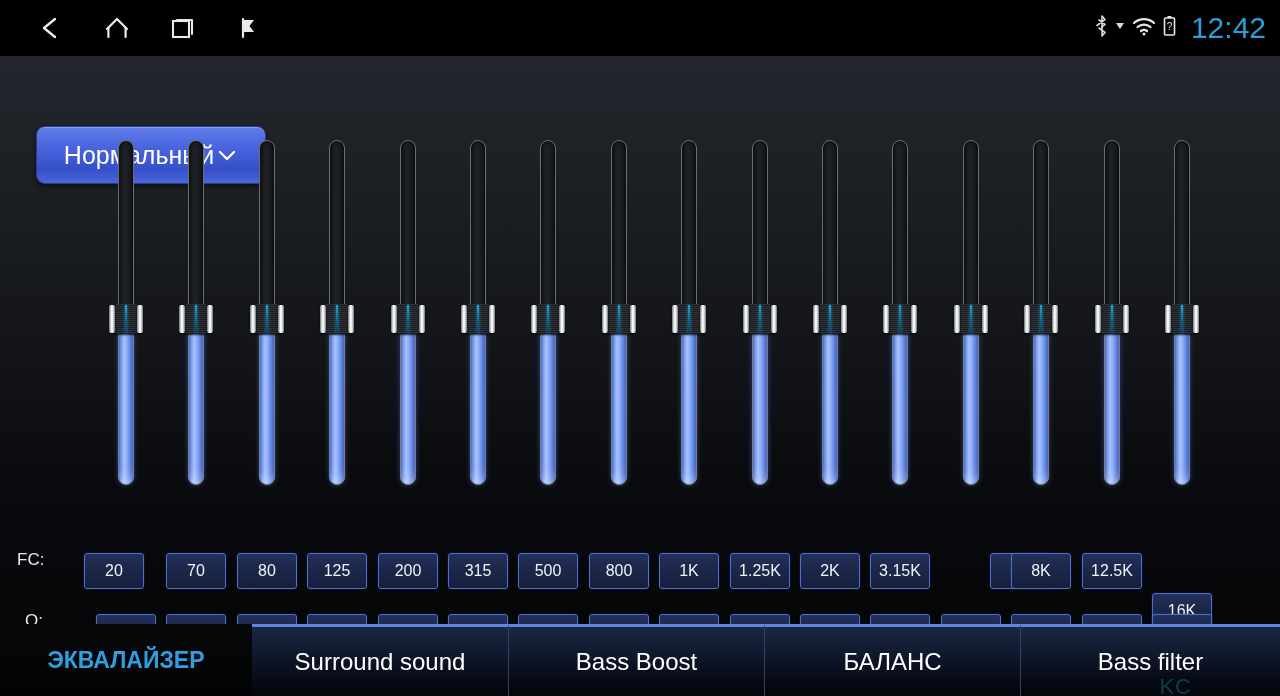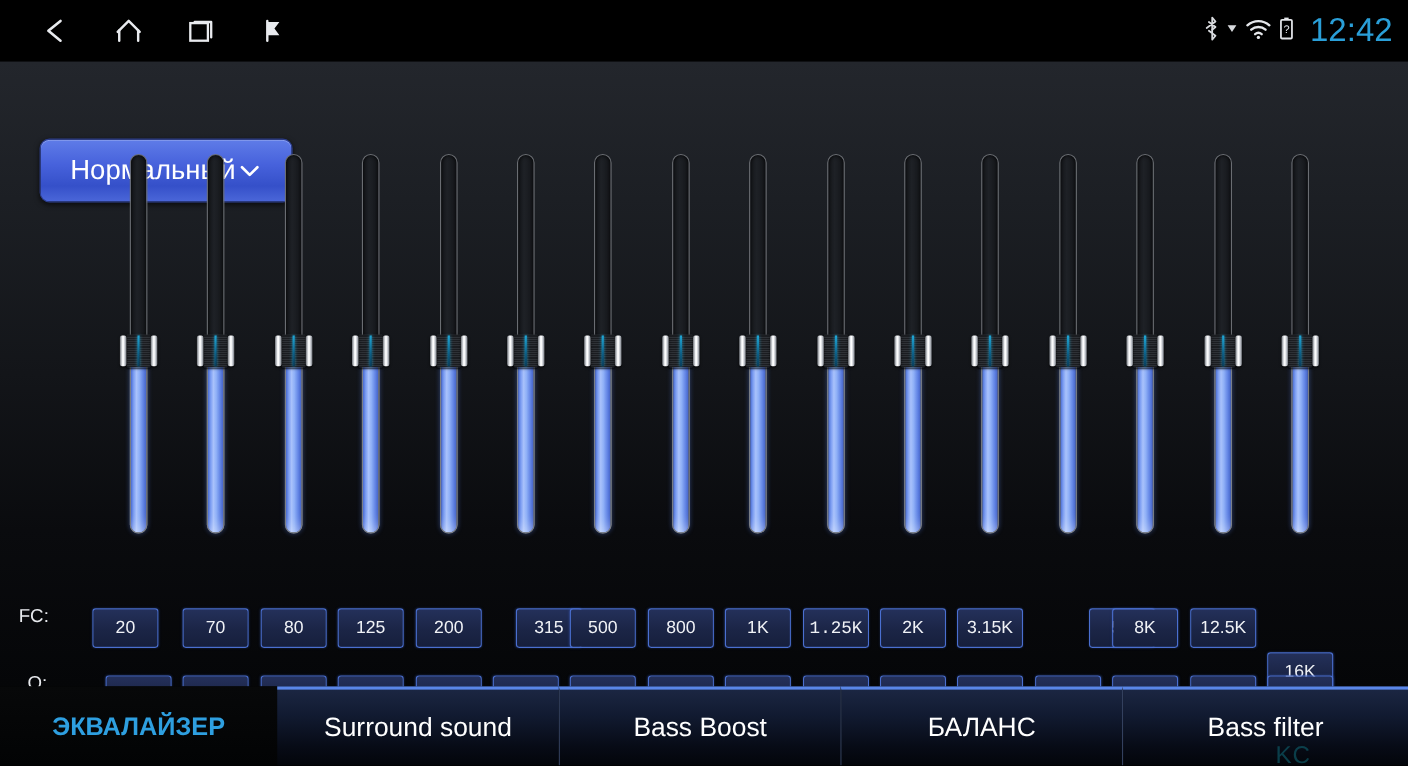--- a/index.html
+++ b/index.html
@@ -412,29 +412,29 @@
         <div class="valuebox fcbox" style="left: 84px;">20</div>
         <div class="valuebox qbox" style="left: 96px;">2,2</div>
         <div class="valuebox fcbox" style="left: 166px;">70</div>
         <div class="valuebox qbox" style="left: 166px;">2,2</div>
         <div class="valuebox fcbox" style="left: 237px;">80</div>
         <div class="valuebox qbox" style="left: 237px;">2,2</div>
         <div class="valuebox fcbox" style="left: 307px;">125</div>
         <div class="valuebox qbox" style="left: 307px;">2,2</div>
         <div class="valuebox fcbox" style="left: 378px;">200</div>
         <div class="valuebox qbox" style="left: 378px;">2,2</div>
-        <div class="valuebox fcbox" style="left: 469px;">315</div>
+        <div class="valuebox fcbox" style="left: 448px;">315</div>
         <div class="valuebox qbox" style="left: 448px;">2,2</div>
         <div class="valuebox fcbox" style="left: 518px;">500</div>
         <div class="valuebox qbox" style="left: 518px;">2,2</div>
         <div class="valuebox fcbox" style="left: 589px;">800</div>
         <div class="valuebox qbox" style="left: 589px;">2,2</div>
         <div class="valuebox fcbox" style="left: 659px;">1K</div>
         <div class="valuebox qbox" style="left: 659px;">2,2</div>
-        <div class="valuebox fcbox" style="left: 730px; font-family: Liberation Mono, monospace;">1.25K</div>
+        <div class="valuebox fcbox" style="left: 730px;">1.25K</div>
         <div class="valuebox qbox" style="left: 730px;">2,2</div>
         <div class="valuebox fcbox" style="left: 800px;">2K</div>
         <div class="valuebox qbox" style="left: 800px;">2,2</div>
         <div class="valuebox fcbox" style="left: 870px;">3.15K</div>
         <div class="valuebox qbox" style="left: 870px;">2,2</div>
         <div class="valuebox fcbox" style="left: 990px;">5K</div>
         <div class="valuebox qbox" style="left: 941px;">2,2</div>
         <div class="valuebox fcbox" style="left: 1011px;">8K</div>
         <div class="valuebox qbox" style="left: 1011px;">2,2</div>
         <div class="valuebox fcbox" style="left: 1082px;">12.5K</div>

